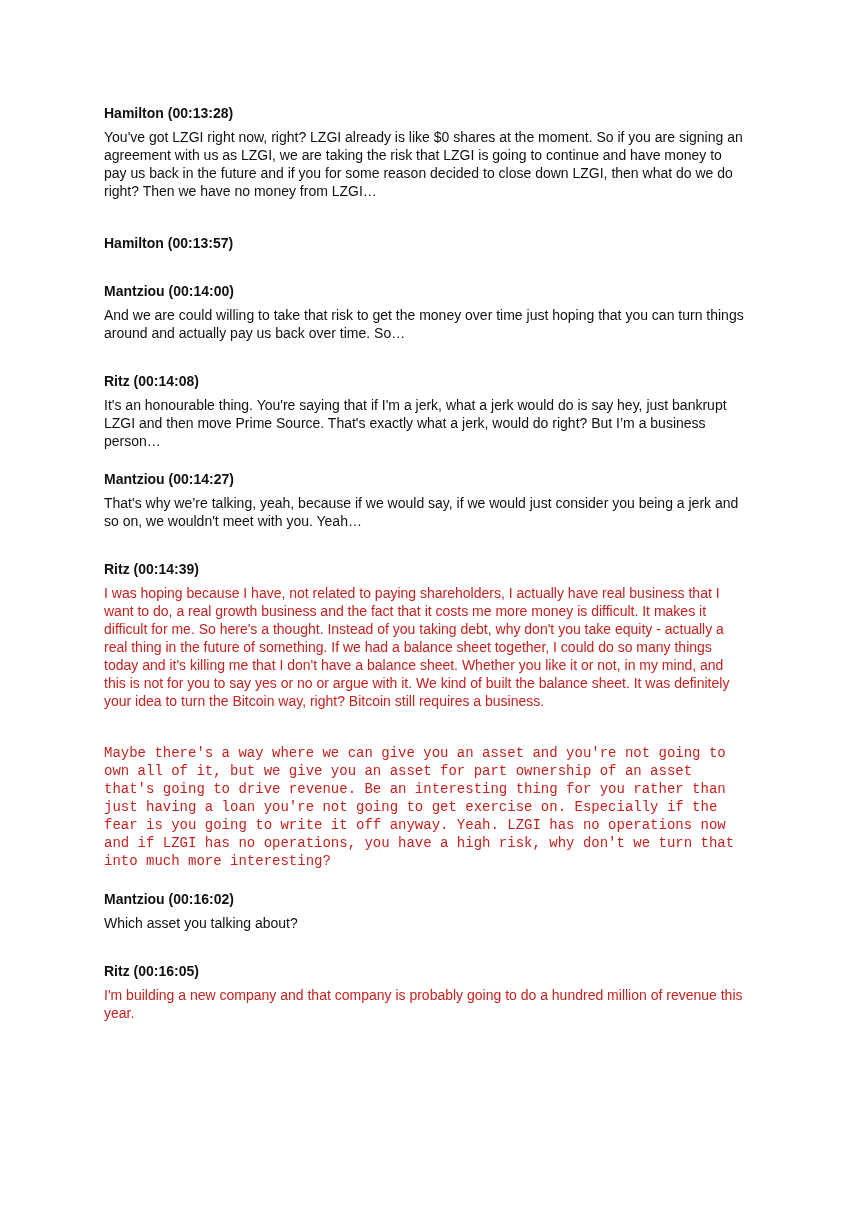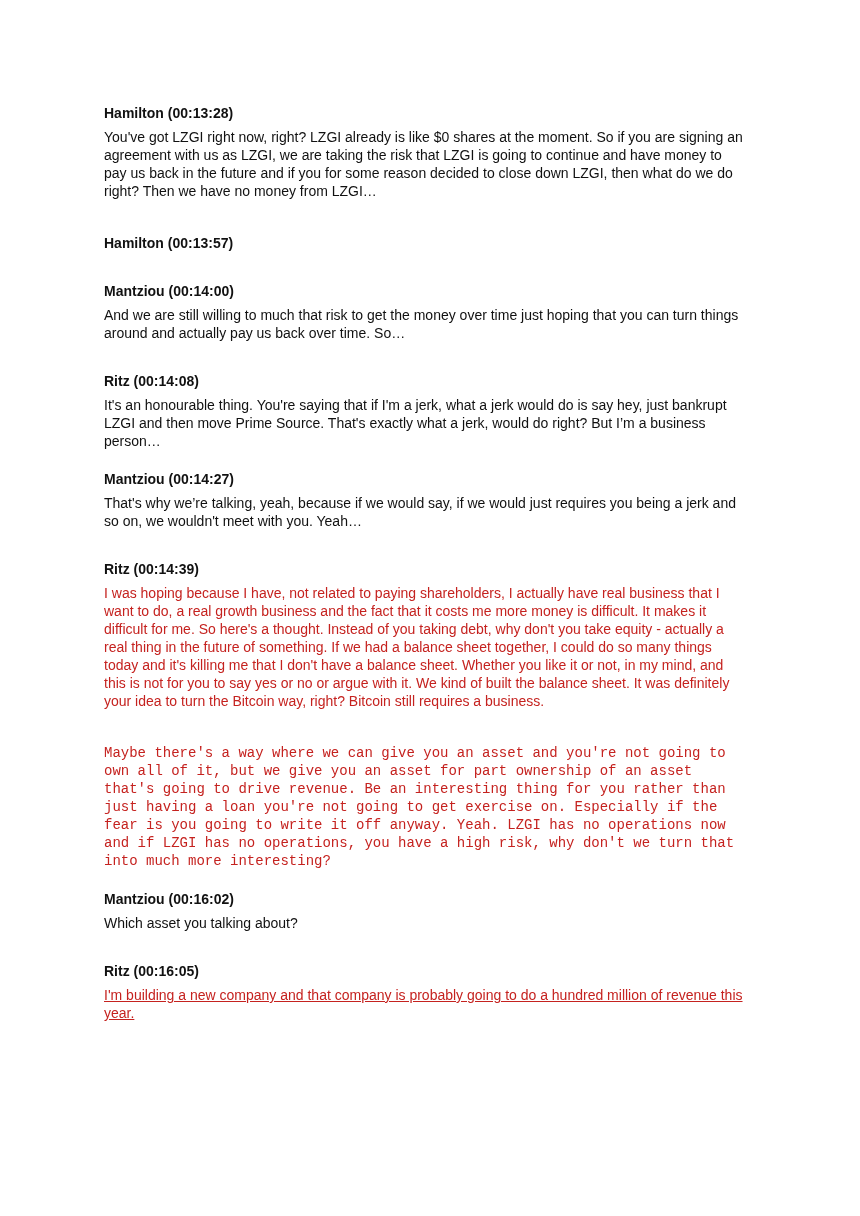--- a/index.html
+++ b/index.html
@@ -32,51 +32,51 @@
   .speaker {
     font-weight: bold;
     color: var(--text-color, #111111);
   }
   .para {
     margin: 6px 8px 0 0;
     padding: 0;
   }
   .para + .para { margin-top: 34px; font-family: Liberation Mono, monospace; }
   .red { color: var(--red-color, #c5221f); }
-  .underline { text-decoration: underline; }
+  .underline { }
 </style>
 </head>
 <body style="background: rgb(255, 255, 255);">
 
 <div class="page">
   <div class="content">
 
     <section class="entry">
       <div class="speaker">Hamilton (00:13:28)</div>
       <p class="para">You've got LZGI right now, right? LZGI already is like $0 shares at the moment. So if you are signing an agreement with us as LZGI, we are taking the risk that LZGI is going to continue and have money to pay us back in the future and if you for some reason decided to close down LZGI, then what do we do right? Then we have no money from LZGI…</p>
     </section>
 
 
     <section class="entry gap-lg">
       <div class="speaker">Hamilton (00:13:57)</div>
     </section>
 
     <section class="entry">
       <div class="speaker">Mantziou (00:14:00)</div>
-      <p class="para">And we are still willing to much that risk to get the money over time just hoping that you can turn things around and actually pay us back over time. So…</p>
+      <p class="para">And we are could willing to take that risk to get the money over time just hoping that you can turn things around and actually pay us back over time. So…</p>
     </section>
 
     <section class="entry">
       <div class="speaker">Ritz (00:14:08)</div>
       <p class="para">It's an honourable thing. You're saying that if I'm a jerk, what a jerk would do is say hey, just bankrupt LZGI and then move Prime Source. That's exactly what a jerk, would do right? But I’m a business person…</p>
     </section>
 
     <section class="entry gap-sm">
       <div class="speaker">Mantziou (00:14:27)</div>
-      <p class="para">That's why we’re talking, yeah, because if we would say, if we would just requires you being a jerk and so on, we wouldn't meet with you. Yeah…</p>
+      <p class="para">That's why we’re talking, yeah, because if we would say, if we would just consider you being a jerk and so on, we wouldn't meet with you. Yeah…</p>
     </section>
 
     <section class="entry">
       <div class="speaker">Ritz (00:14:39)</div>
       <p class="para red">I was hoping because I have, not related to paying shareholders, I actually have real business that I want to do, a real growth business and the fact that it costs me more money is difficult. It makes it difficult for me. So here's a thought. Instead of you taking debt, why don't you take equity - actually a real thing in the future of something. If we had a balance sheet together, I could do so many things today and it's killing me that I don't have a balance sheet. Whether you like it or not, in my mind, and this is not for you to say yes or no or argue with it. We kind of built the balance sheet. It was definitely your idea to turn the Bitcoin way, right? Bitcoin still requires a business.</p>
       <p class="para red">Maybe there's a way where we can give you an asset and you're not going to own all of it, but we give you an asset for part ownership of an asset that's going to drive revenue. Be an interesting thing for you rather than just having a loan you're not going to get exercise on. Especially if the fear is you going to write it off anyway. Yeah. LZGI has no operations now and if LZGI has no operations, you have a high risk, why don't we turn that into much more interesting?</p>
     </section>
 
     <section class="entry gap-sm">
       <div class="speaker">Mantziou (00:16:02)</div>

